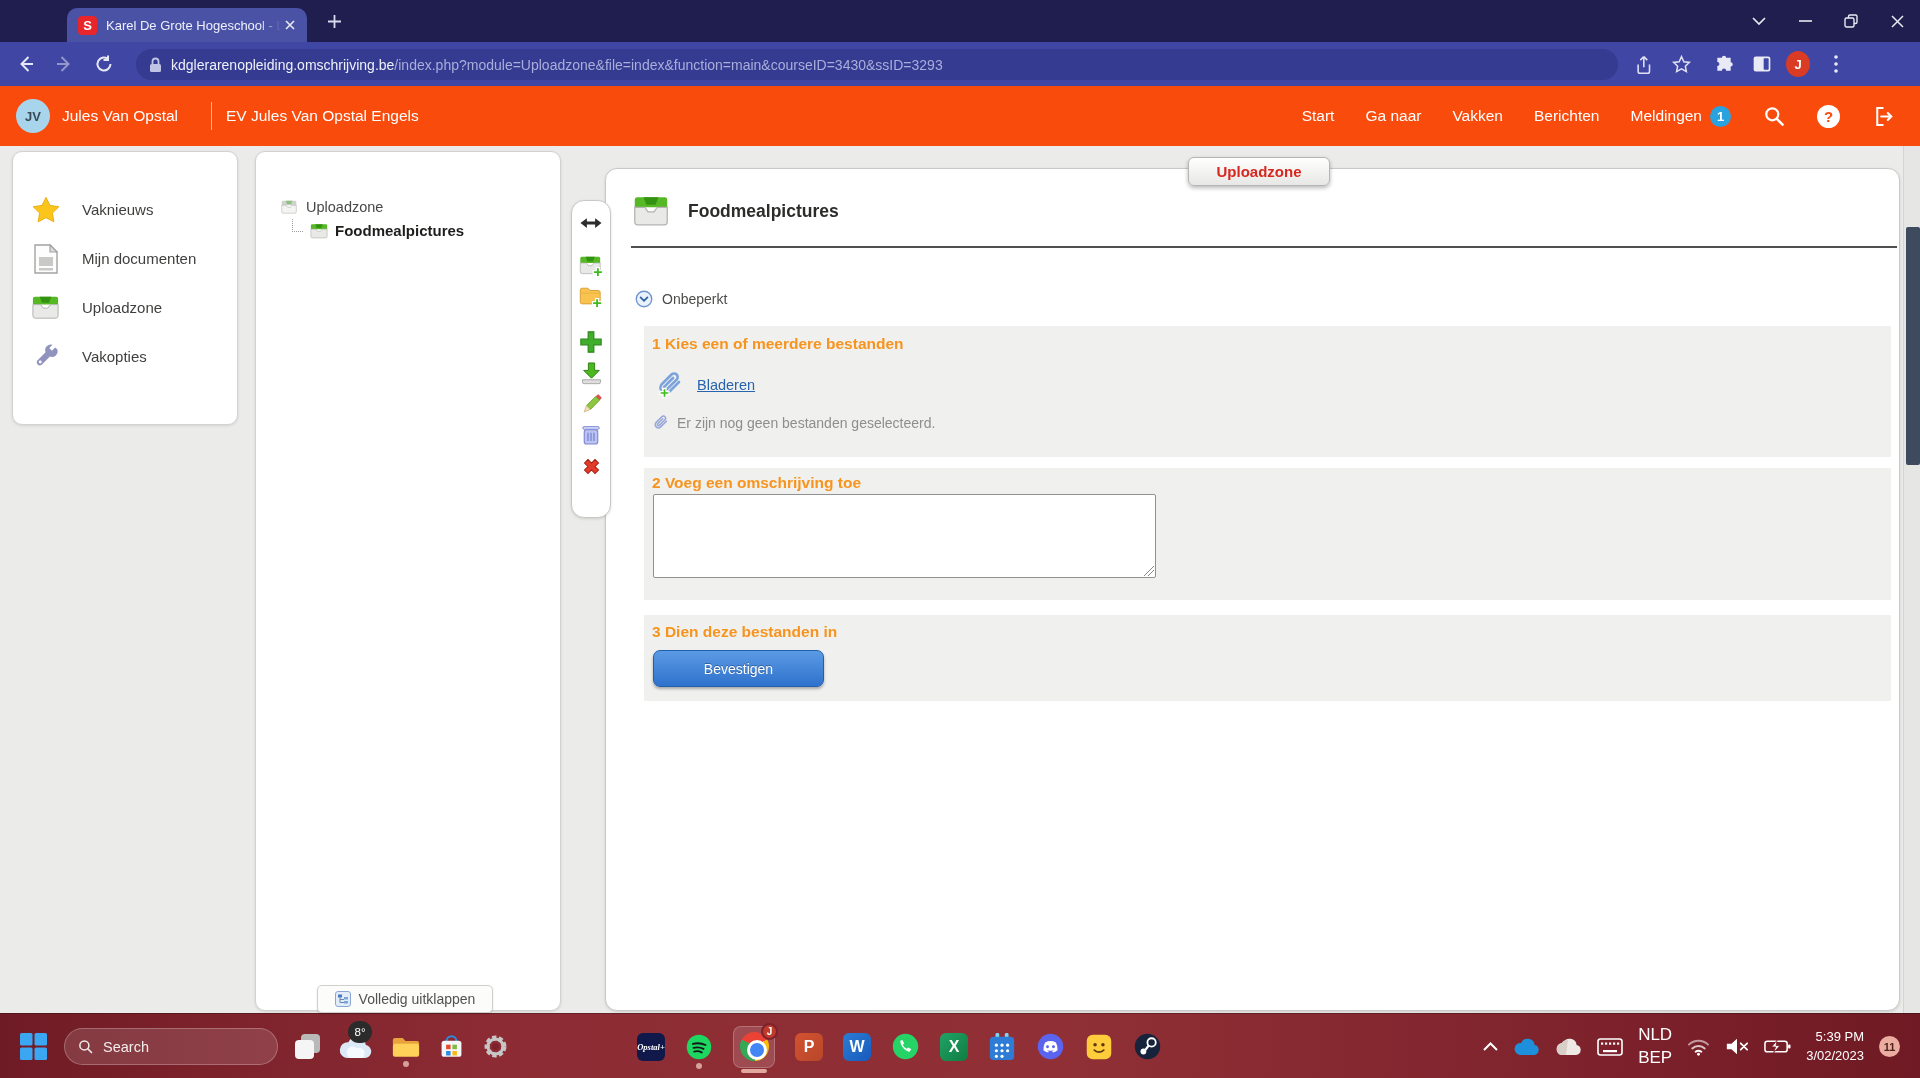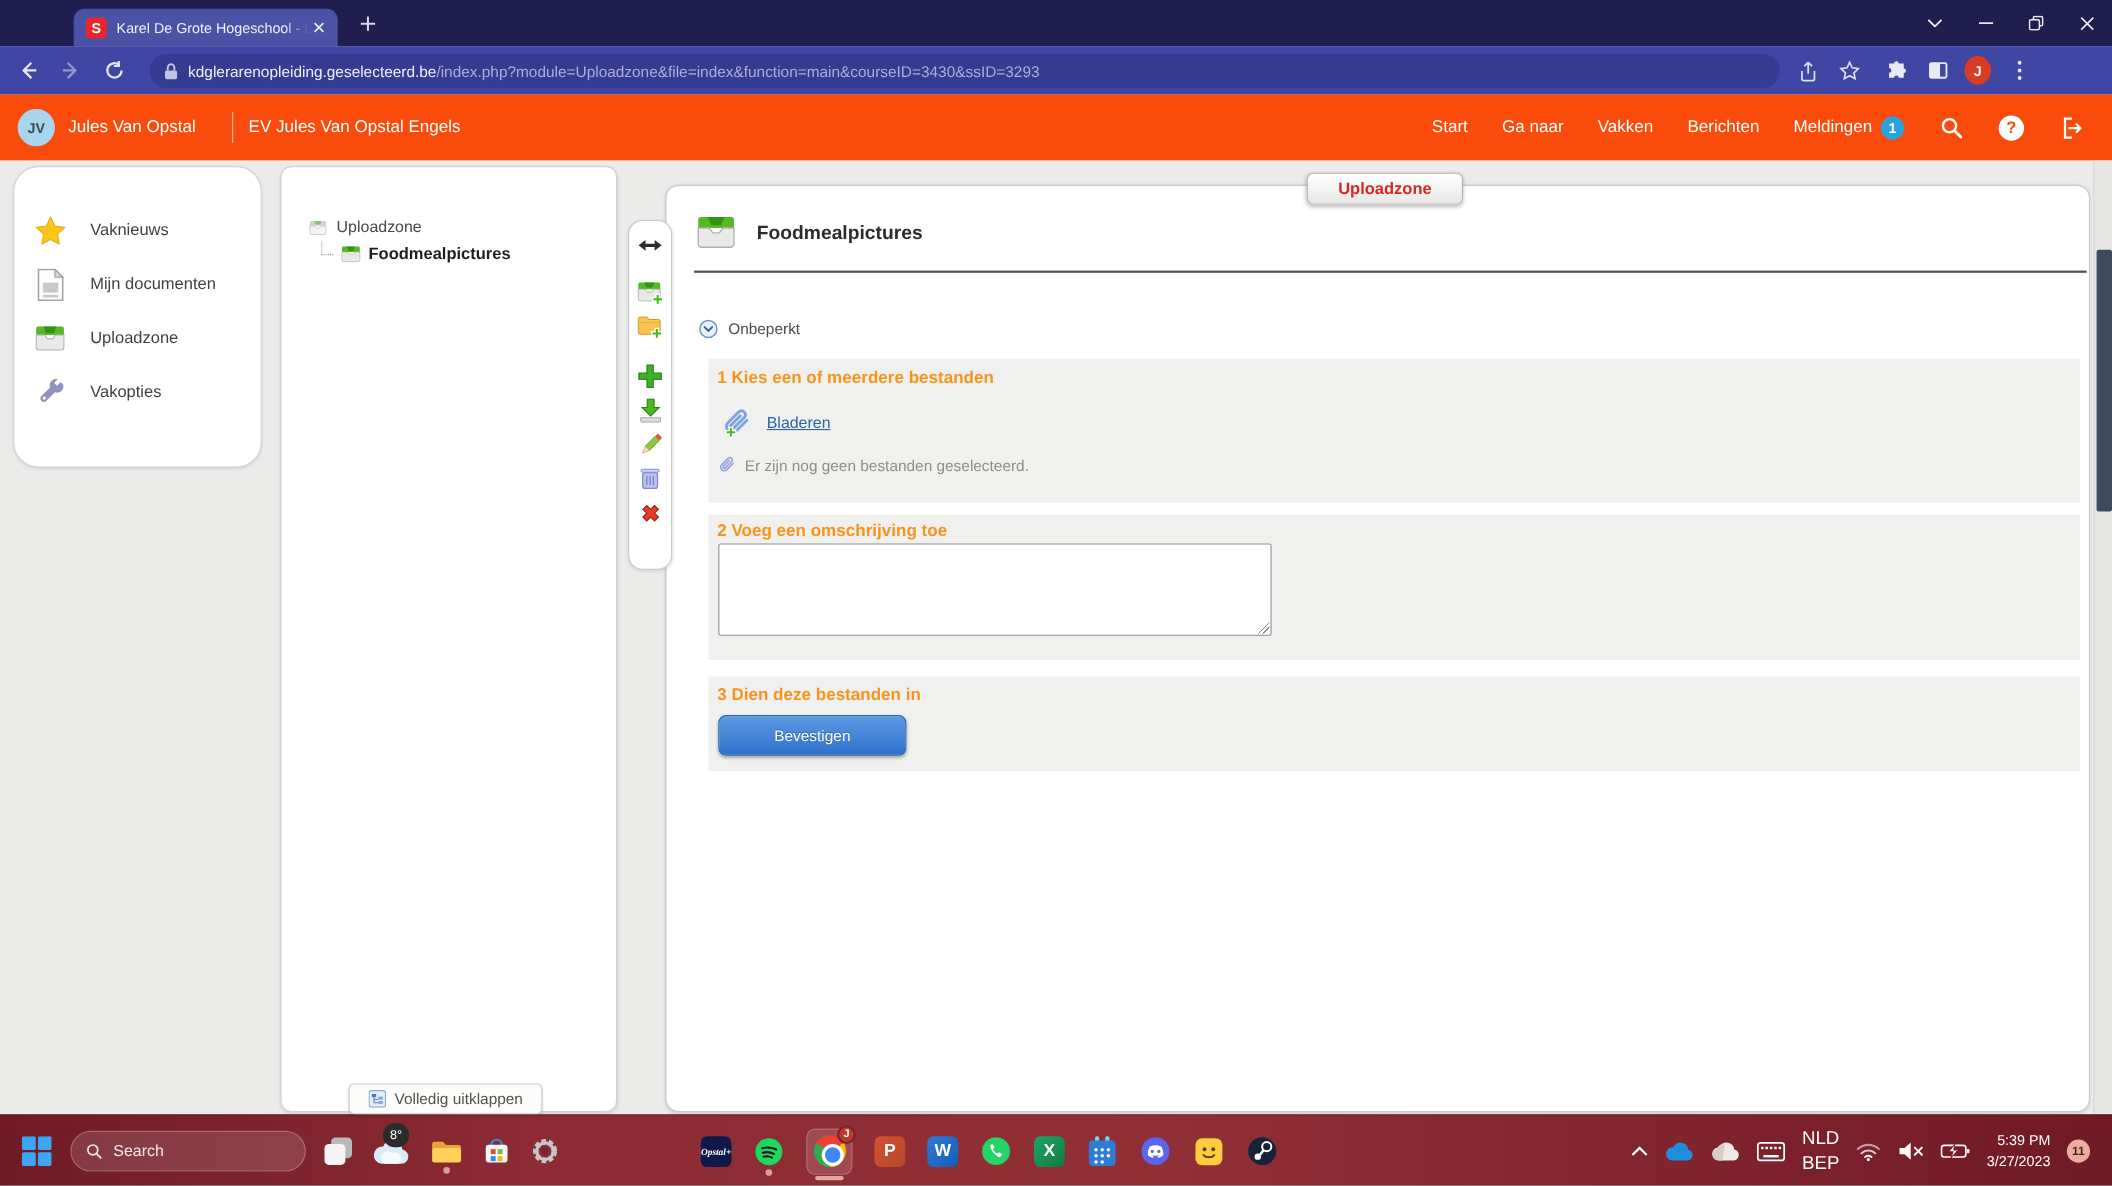--- a/index.html
+++ b/index.html
@@ -207,21 +207,21 @@
       <svg width="20" height="20" viewBox="0 0 20 20">
           <path d="M16.5 10 a6.5 6.5 0 1 1-2-4.7" fill="none" stroke="#e6e8f6" stroke-width="2"></path>
           <path d="M14 1.5 V6 H9.5" fill="none" stroke="#e6e8f6" stroke-width="2"></path>
         </svg>
     </div>
     <div class="addressbar">
       <svg width="13" height="16" viewBox="0 0 13 16">
           <rect x="1" y="7" width="11" height="8" rx="1.5" fill="#bfc3e4"></rect>
           <path d="M3.5 7 V4.5 a3 3 0 0 1 6 0 V7" fill="none" stroke="#bfc3e4" stroke-width="1.8"></path>
         </svg>
-      <div class="url"><span class="dom">kdglerarenopleiding.geselecteerd.be</span><span class="pth">/index.php?module=Uploadzone&amp;file=index&amp;function=main&amp;courseID=3430&amp;ssID=3293</span></div>
+      <div class="url"><span class="dom">kdglerarenopleiding.omschrijving.be</span><span class="pth">/index.php?module=Uploadzone&amp;file=index&amp;function=main&amp;courseID=3430&amp;ssID=3293</span></div>
     </div>
     <div class="navico" style="left:1630px;">
       <svg width="21" height="21" viewBox="0 0 24 24">
           <path d="M7 12 v8 a2 2 0 0 0 2 2 h9 a2 2 0 0 0 2-2 v-8" fill="none" stroke="#dfe1f3" stroke-width="1.8"></path>
           <path d="M13.5 15 V3 M13.5 3 L9.5 7 M13.5 3 L17.5 7" fill="none" stroke="#dfe1f3" stroke-width="1.8"></path>
         </svg>
     </div>
     <div class="navico" style="left:1669px;">
       <svg width="21" height="21" viewBox="0 0 24 24">
           <path d="M12 3 l2.7 5.8 6.3.8 -4.6 4.3 1.2 6.2 L12 17 6.4 20.1 7.6 13.9 3 9.6 l6.3-.8 z" fill="none" stroke="#dfe1f3" stroke-width="1.7"></path>
@@ -275,21 +275,21 @@
         <svg width="25" height="25" viewBox="0 0 32 32">
             <path d="M16 5 H8 v22 h8" fill="none" stroke="#fff" stroke-width="2.6"></path>
             <path d="M13 16 h13 m-4.5-4.5 L26 16 l-4.5 4.5" fill="none" stroke="#fff" stroke-width="2.6" stroke-linecap="round"></path>
           </svg>
       </div>
     </div>
   </div>
 
   <div class="page">
 
-    <div class="card abs" style="left:12px;top:5px;width:226px;height:274px;padding-top:33px;border-radius:23px;">
+    <div class="card abs" style="left:12px;top:5px;width:226px;height:274px;padding-top:33px;">
       <div class="side-item">
         <div class="side-ico">
           <svg width="30" height="30" viewBox="0 0 32 32">
               <path d="M16 2.5 l4.2 8.6 9.5 1.4 -6.9 6.7 1.6 9.4 L16 24.2 7.6 28.6 9.2 19.2 2.3 12.5 l9.5-1.4 z" fill="#fbc51c" stroke="#e7ac0e" stroke-width="1"></path>
             </svg>
         </div>
         <div class="side-label">Vaknieuws</div>
       </div>
       <div class="side-item">
         <div class="side-ico">
@@ -638,19 +638,19 @@
       </div>
       <div>
         <svg width="27" height="15" viewBox="0 0 28 15">
             <rect x="1" y="2" width="23" height="11" rx="2.5" fill="none" stroke="#fff" stroke-width="1.6"></rect>
             <rect x="25" y="5.5" width="2.5" height="4" rx="1" fill="#fff"></rect>
             <path d="M13.5 1 L8 8 h4 l-2 6 6.5-7.5 h-4 z" fill="#fff" stroke="#7d222c" stroke-width="0.9"></path>
           </svg>
       </div>
       <div class="clock-block">
         <div>5:39 PM</div>
-        <div>3/27/2023</div>
+        <div>3/02/2023</div>
       </div>
       <div class="count-badge">11</div>
     </div>
   </div>
 
 </div>
 
 </body></html>

